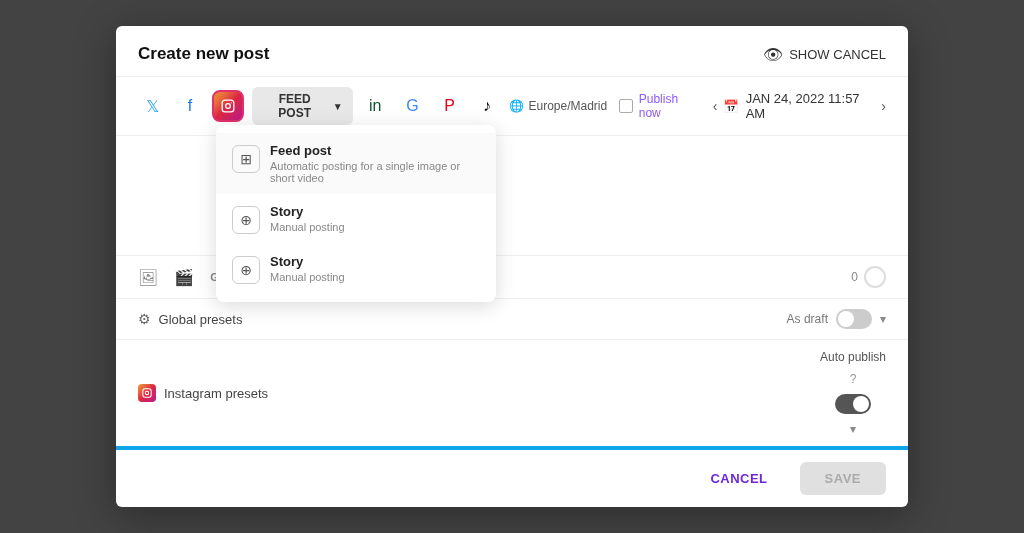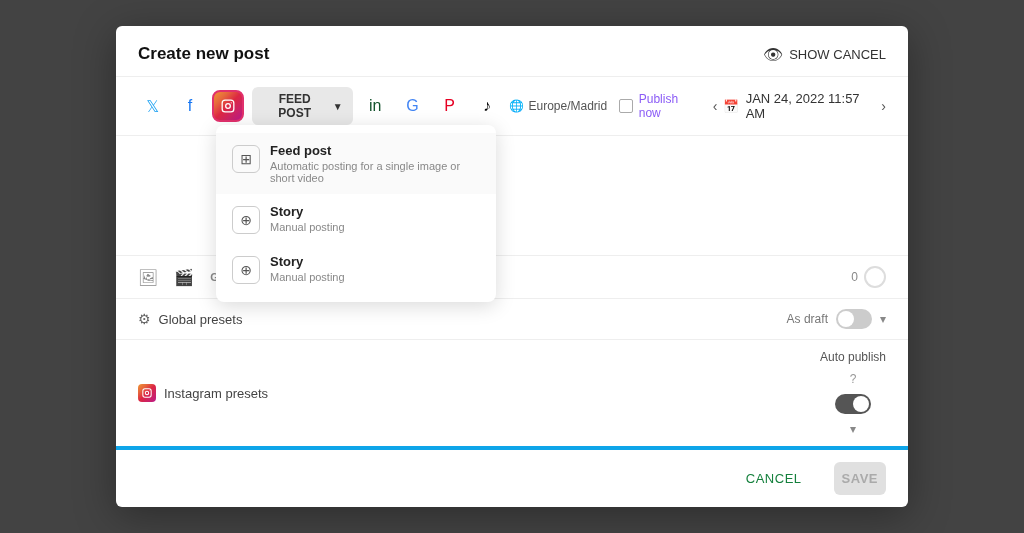--- a/index.html
+++ b/index.html
@@ -334,27 +334,27 @@
       align-items: center;
       justify-content: flex-end;
       padding: 12px 22px;
       gap: 10px;
     }
     .btn-cancel {
       padding: 9px 22px;
       border: none;
       background: none;
       font-size: 13px;
-      font-weight: 400;
-      color: #15803d;
+      font-weight: 700;
+      color: #6d28d9;
       cursor: pointer;
       letter-spacing: 0.5px;
     }
     .btn-save {
-      padding: 9px 8px;
+      padding: 9px 25px;
       border: none;
       background: #e0e0e0;
       color: #aaa;
       border-radius: 6px;
       font-size: 13px;
       font-weight: 600;
       cursor: pointer;
       letter-spacing: 0.5px;
     }
   </style>

